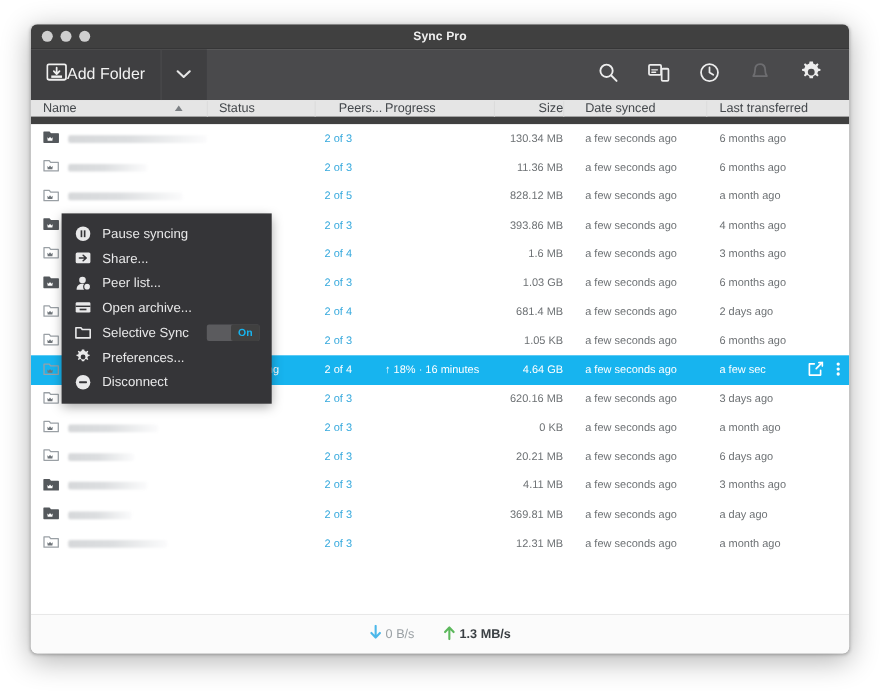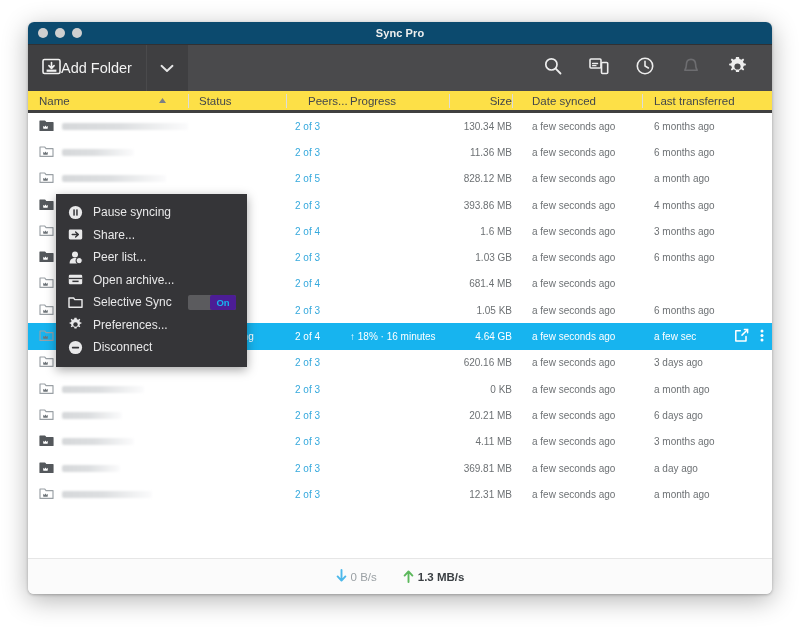--- a/index.html
+++ b/index.html
@@ -19,21 +19,21 @@
     overflow: hidden;
     background: #fbfbfb;
     box-shadow: 0 6px 26px rgba(0,0,0,0.30), 0 1px 3px rgba(0,0,0,0.25);
     display: flex;
     flex-direction: column;
   }
 
   
   .titlebar {
     height: 23px;
-    background: #0c4a6e;
+    background: #404040;
     position: relative;
     flex: 0 0 auto;
     border-bottom: 1px solid #313133;
   }
   .traffic {
     position: absolute;
     left: 10px; top: 0; bottom: 0;
     display: flex; align-items: center; gap: 7px;
   }
   .dot { width: 10px; height: 10px; border-radius: 50%; background: #cfcfcf; }
@@ -68,22 +68,22 @@
   .toolbar-spacer { flex: 1 1 auto; }
   .tb-icons { display: flex; align-items: center; gap: 0; padding-right: 12px; }
   .tb-btn {
     width: 46px; height: 46px;
     display: flex; align-items: center; justify-content: center;
   }
 
   
   .thead {
     height: 22px;
-    background: #fde047;
-    border-bottom: 3px solid #404040;
+    background: #e5e5e5;
+    border-bottom: 7px solid #404040;
     display: flex; align-items: center;
     font-size: 11.5px; color: #43474b;
     flex: 0 0 auto;
     position: relative;
   }
   .th { position: relative; height: 22px; display: flex; align-items: center; }
   .th.sep::before {
     content: ""; position: absolute; left: 0; top: 4px; bottom: 4px;
     width: 1px; background: #dcdcdc;
   }
@@ -187,21 +187,21 @@
   .mi-label { flex: 1 1 auto; white-space: nowrap; }
   .toggle {
     width: 48px; height: 15px;
     border-radius: 2px;
     background: #5b5b5e;
     display: flex; align-items: center; justify-content: flex-end;
     flex: 0 0 auto;
   }
   .toggle-knob {
     width: 26px; height: 15px;
-    background: #4c1d95; border-radius: 2px;
+    background: #404040; border-radius: 2px;
     color: #17b4ef; font-size: 9.5px; font-weight: bold;
     display: flex; align-items: center; justify-content: center;
   }
 </style>
 </head>
 <body>
 
 <div class="window">
 
   <div class="titlebar">
@@ -402,20 +402,21 @@
             </svg></span>
           <span class="blurname" style="width:96px"></span>
         </div>
         <div class="c c-status">
           <span></span>
         </div>
         <div class="c c-peers">2 of 4</div>
         <div class="c c-progress"></div>
         <div class="c c-size">681.4 MB</div>
         <div class="c c-date">a few seconds ago</div>
+        <div class="c c-last">2 days ago</div>
       </div>
       <div class="row">
         <div class="c c-name">
           <span><svg class="ficon" viewBox="0 0 16 14">
               <path d="M1 2.2 h5.2 l1.3 1.7 H15 v8.4 H1 Z" fill="none" stroke="#9aa0a5" stroke-width="1.25" stroke-linejoin="round"></path>
               <path d="M4.6 10.6 L4.2 7.4 L5.6 8.6 L6.9 6.9 L8.2 8.6 L9.6 7.4 L9.2 10.6 Z" fill="#6f757a"></path>
             </svg></span>
           <span class="blurname" style="width:110px"></span>
         </div>
         <div class="c c-status">

